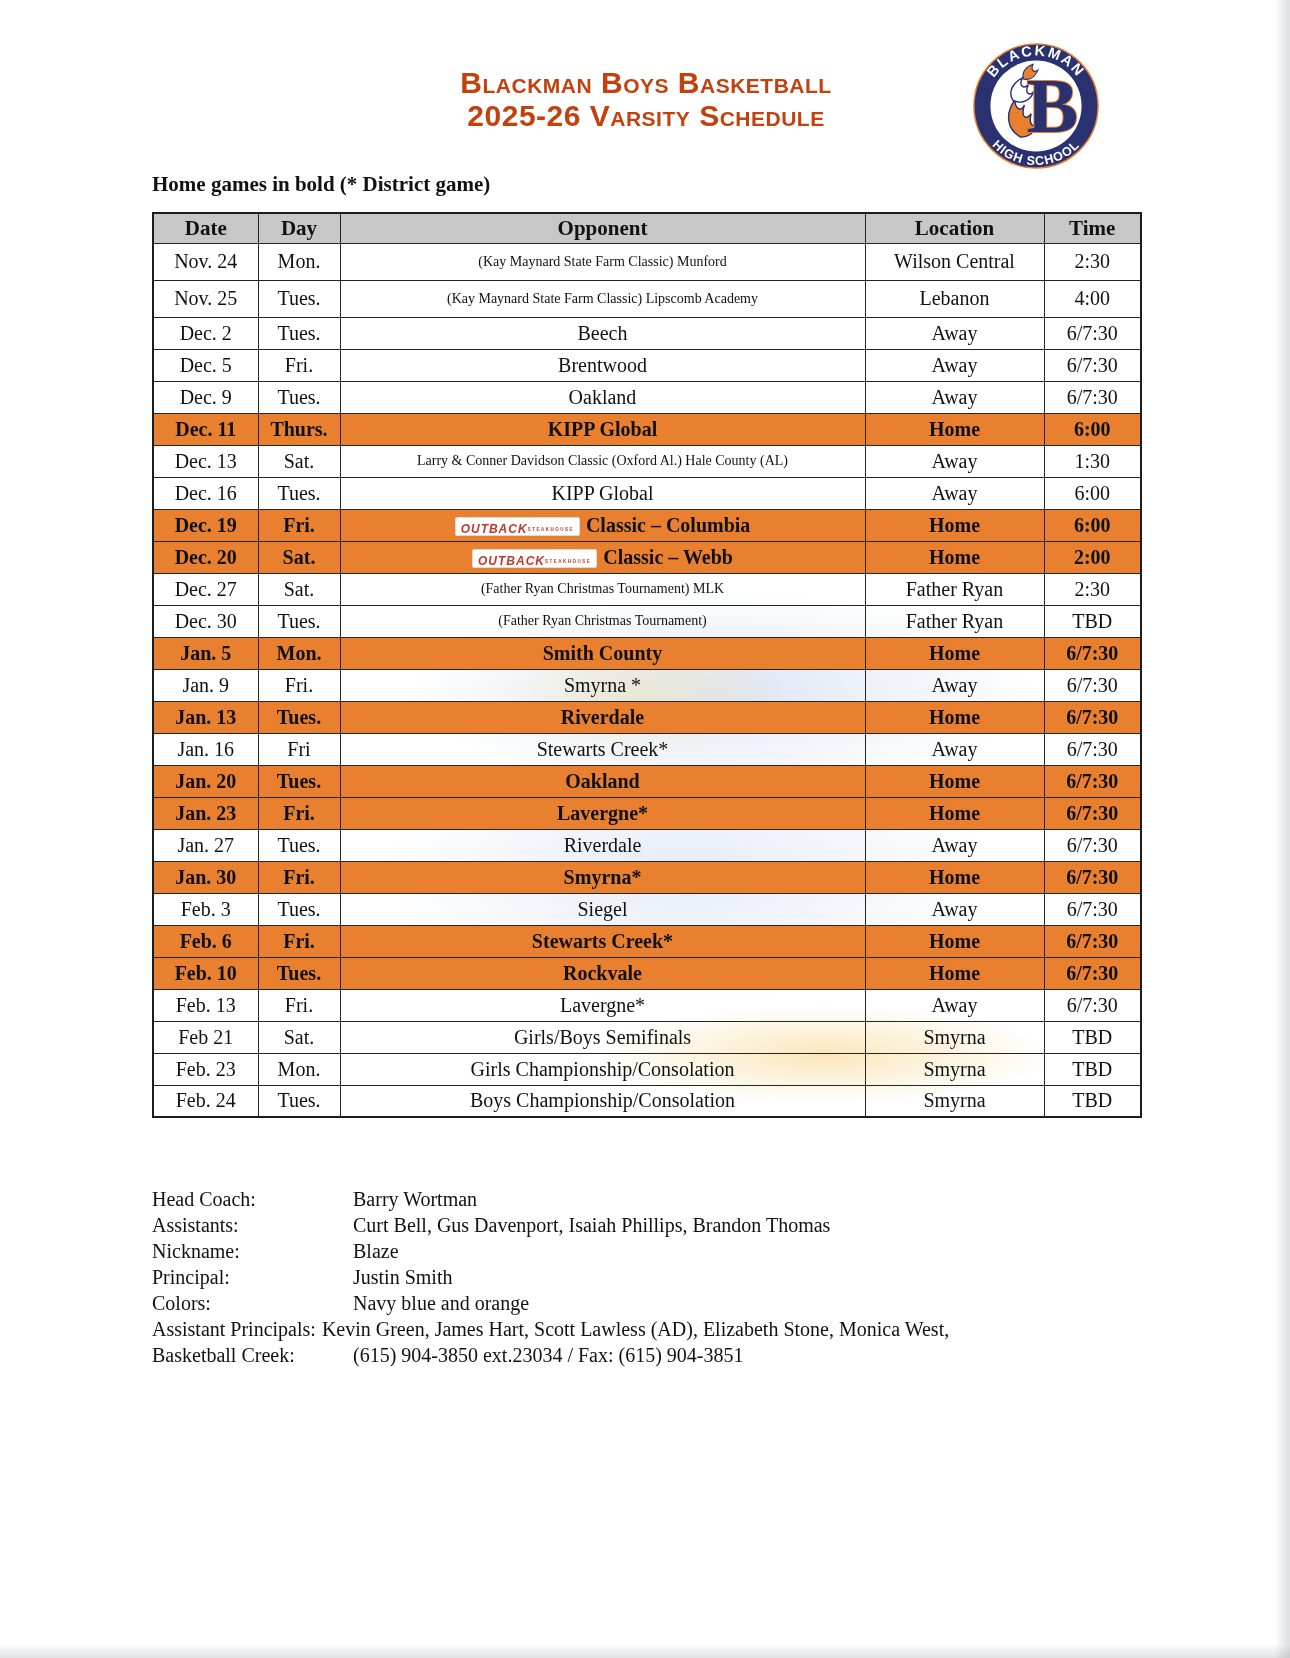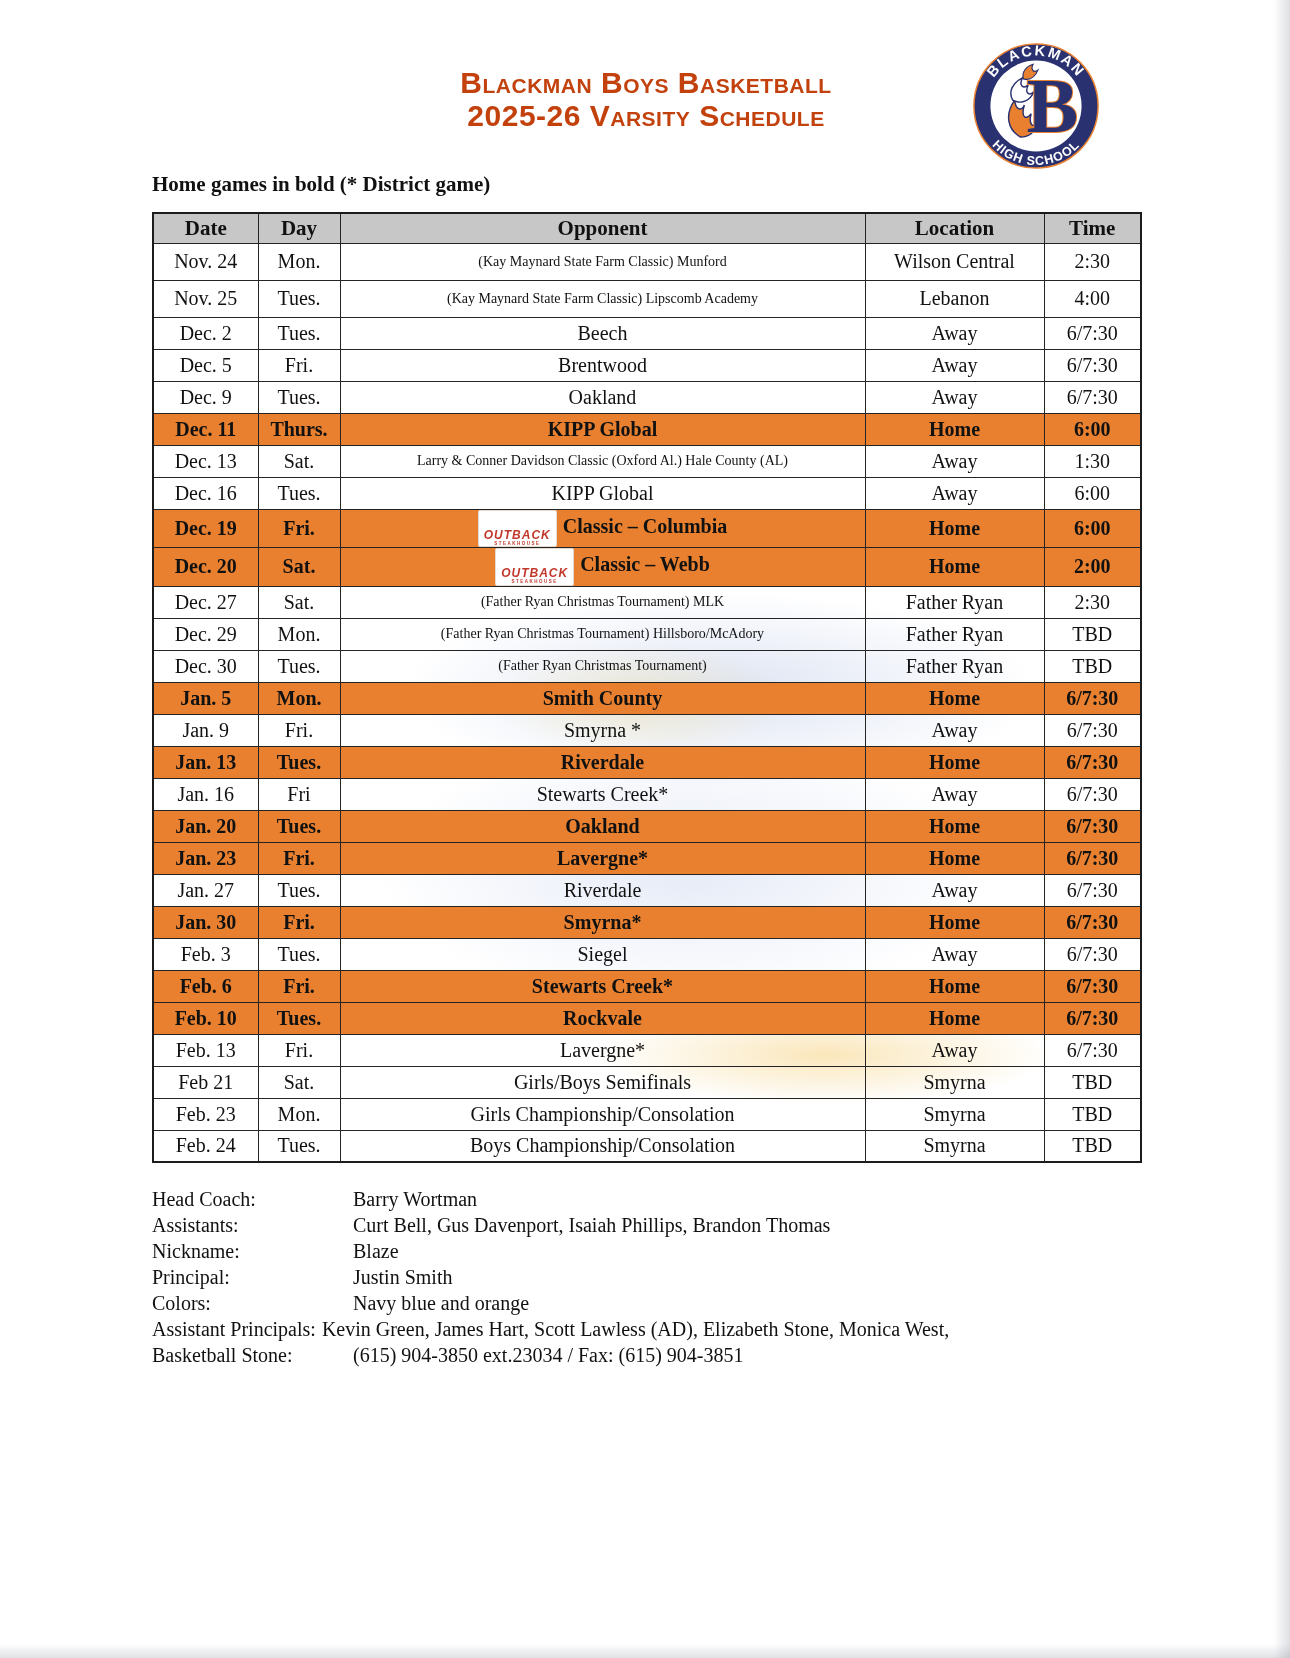--- a/index.html
+++ b/index.html
@@ -44,22 +44,22 @@
   .sched th,.sched td{border:1.5px solid #242424;text-align:center;vertical-align:middle;
     padding:0 2px;overflow:hidden;white-space:nowrap;}
   .sched{border:2px solid #1c1c1c;}
   .sched thead tr{height:30px;}
   .sched thead th{background:var(--header-gray);font-weight:bold;font-size:21px;}
   .sched tbody tr{height:32px;background:transparent;}
   .sched tbody tr:nth-child(1),.sched tbody tr:nth-child(2){height:37px;}
   .sched tbody tr.home{background:var(--orange);font-weight:bold;}
   .sched td.small-txt{font-size:14px;}
   
-  .outback{display:inline-flex;flex-direction:column;align-items:center;justify-content:center;
-    background:#ffffff;border:1px solid #e4d9cf;border-radius:2px;padding:18px 5px 0 5px;
+  .outback{display:inline-flex;flex-direction:row;align-items:center;justify-content:center;
+    background:#ffffff;border:1px solid #e4d9cf;border-radius:2px;padding:5px 5px 0 5px;
     margin-right:6px;vertical-align:middle;line-height:1;}
   .ob1{font-family:"Liberation Sans", sans-serif;font-weight:bold;font-style:italic;
     color:var(--outback-red);font-size:12px;letter-spacing:1px;}
   .ob2{font-family:"Liberation Sans", sans-serif;color:var(--outback-red);font-size:4.5px;
     letter-spacing:1.5px;margin-top:1px;}
   
   .info{position:absolute;left:152px;top:1186px;width:1000px;font-size:20px;line-height:26px;}
   .info-label.tab{display:inline-block;width:201px;}
   .info-label.flow{margin-right:6px;}
 </style>
@@ -199,27 +199,20 @@
         <td>2:00</td>
       </tr>
       <tr>
         <td>Dec. 27</td>
         <td>Sat.</td>
         <td class="small-txt">(Father Ryan Christmas Tournament) MLK</td>
         <td>Father Ryan</td>
         <td>2:30</td>
       </tr>
       <tr>
-        <td>Dec. 29</td>
-        <td>Mon.</td>
-        <td class="small-txt">(Father Ryan Christmas Tournament) Hillsboro/McAdory</td>
-        <td>Father Ryan</td>
-        <td>TBD</td>
-      </tr>
-      <tr>
         <td>Dec. 30</td>
         <td>Tues.</td>
         <td class="small-txt">(Father Ryan Christmas Tournament)</td>
         <td>Father Ryan</td>
         <td>TBD</td>
       </tr>
       <tr class="home">
         <td>Jan. 5</td>
         <td>Mon.</td>
         <td>Smith County</td>
@@ -327,17 +320,17 @@
     </tbody>
 </table>
 
 <div class="info">
     <div class="info-line"><span class="info-label tab">Head Coach:</span><span class="info-value">Barry Wortman</span></div>
     <div class="info-line"><span class="info-label tab">Assistants:</span><span class="info-value">Curt Bell, Gus Davenport, Isaiah Phillips, Brandon Thomas</span></div>
     <div class="info-line"><span class="info-label tab">Nickname:</span><span class="info-value">Blaze</span></div>
     <div class="info-line"><span class="info-label tab">Principal:</span><span class="info-value">Justin Smith</span></div>
     <div class="info-line"><span class="info-label tab">Colors:</span><span class="info-value">Navy blue and orange</span></div>
     <div class="info-line"><span class="info-label flow">Assistant Principals:</span><span class="info-value">Kevin Green, James Hart, Scott Lawless (AD), Elizabeth Stone, Monica West,</span></div>
-    <div class="info-line"><span class="info-label tab">Basketball Stone:</span><span class="info-value">(615) 904-3850 ext.23034 / Fax: (615) 904-3851</span></div>
+    <div class="info-line"><span class="info-label tab">Basketball Creek:</span><span class="info-value">(615) 904-3850 ext.23034 / Fax: (615) 904-3851</span></div>
   </div>
 
 <div class="edge-right"></div>
 <div class="edge-bottom"></div>
 
 </body></html>

